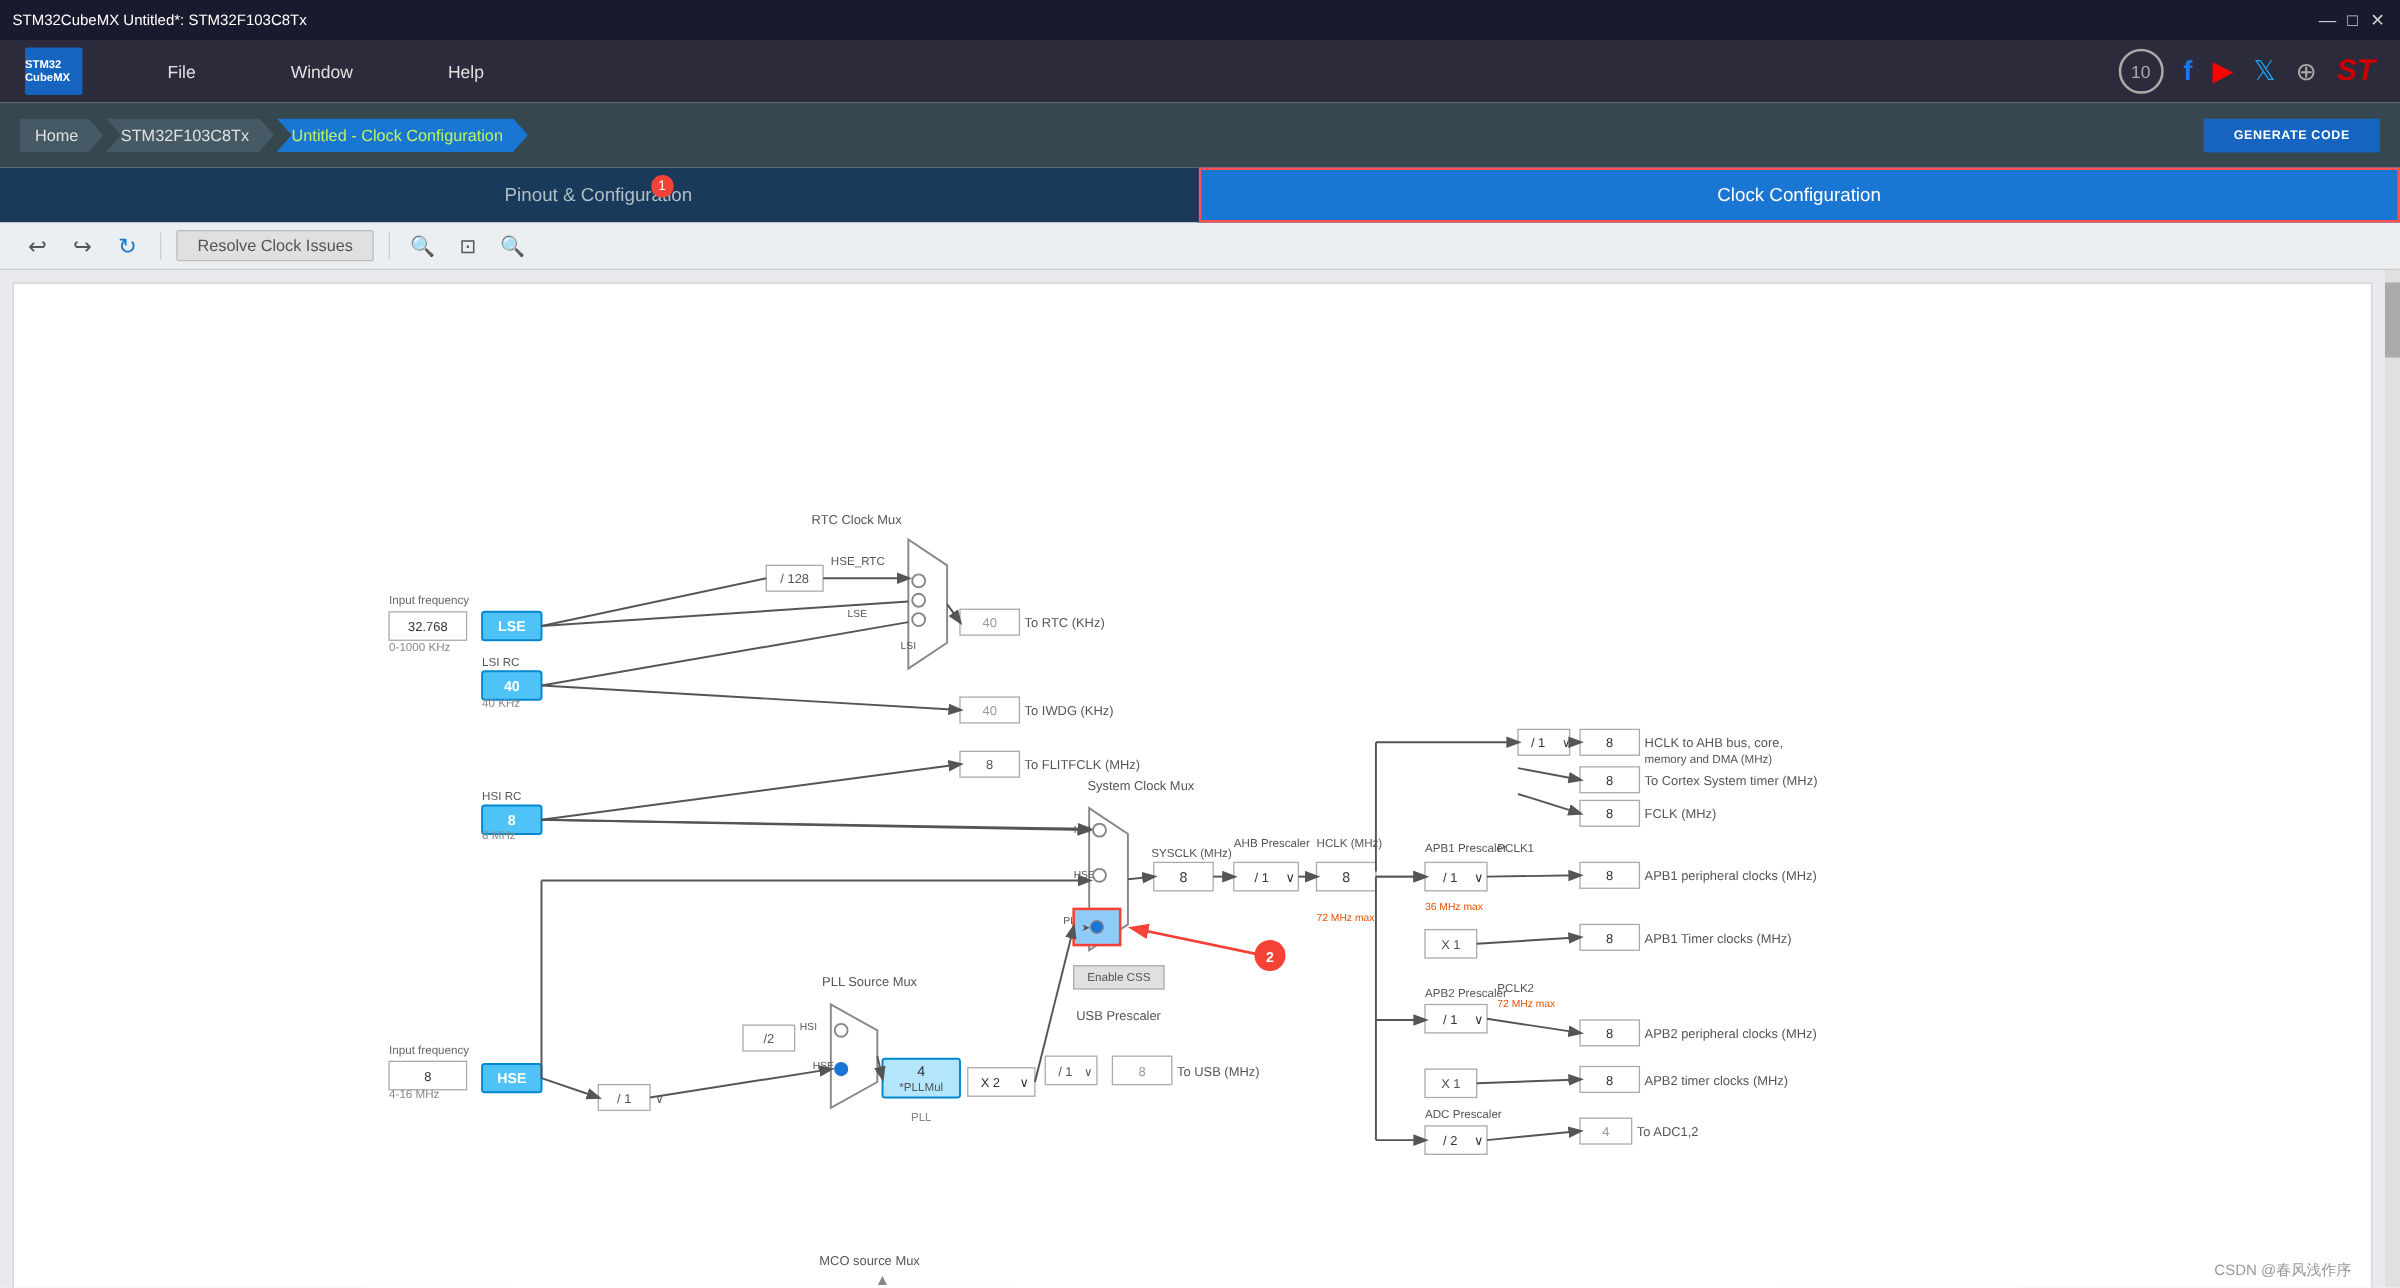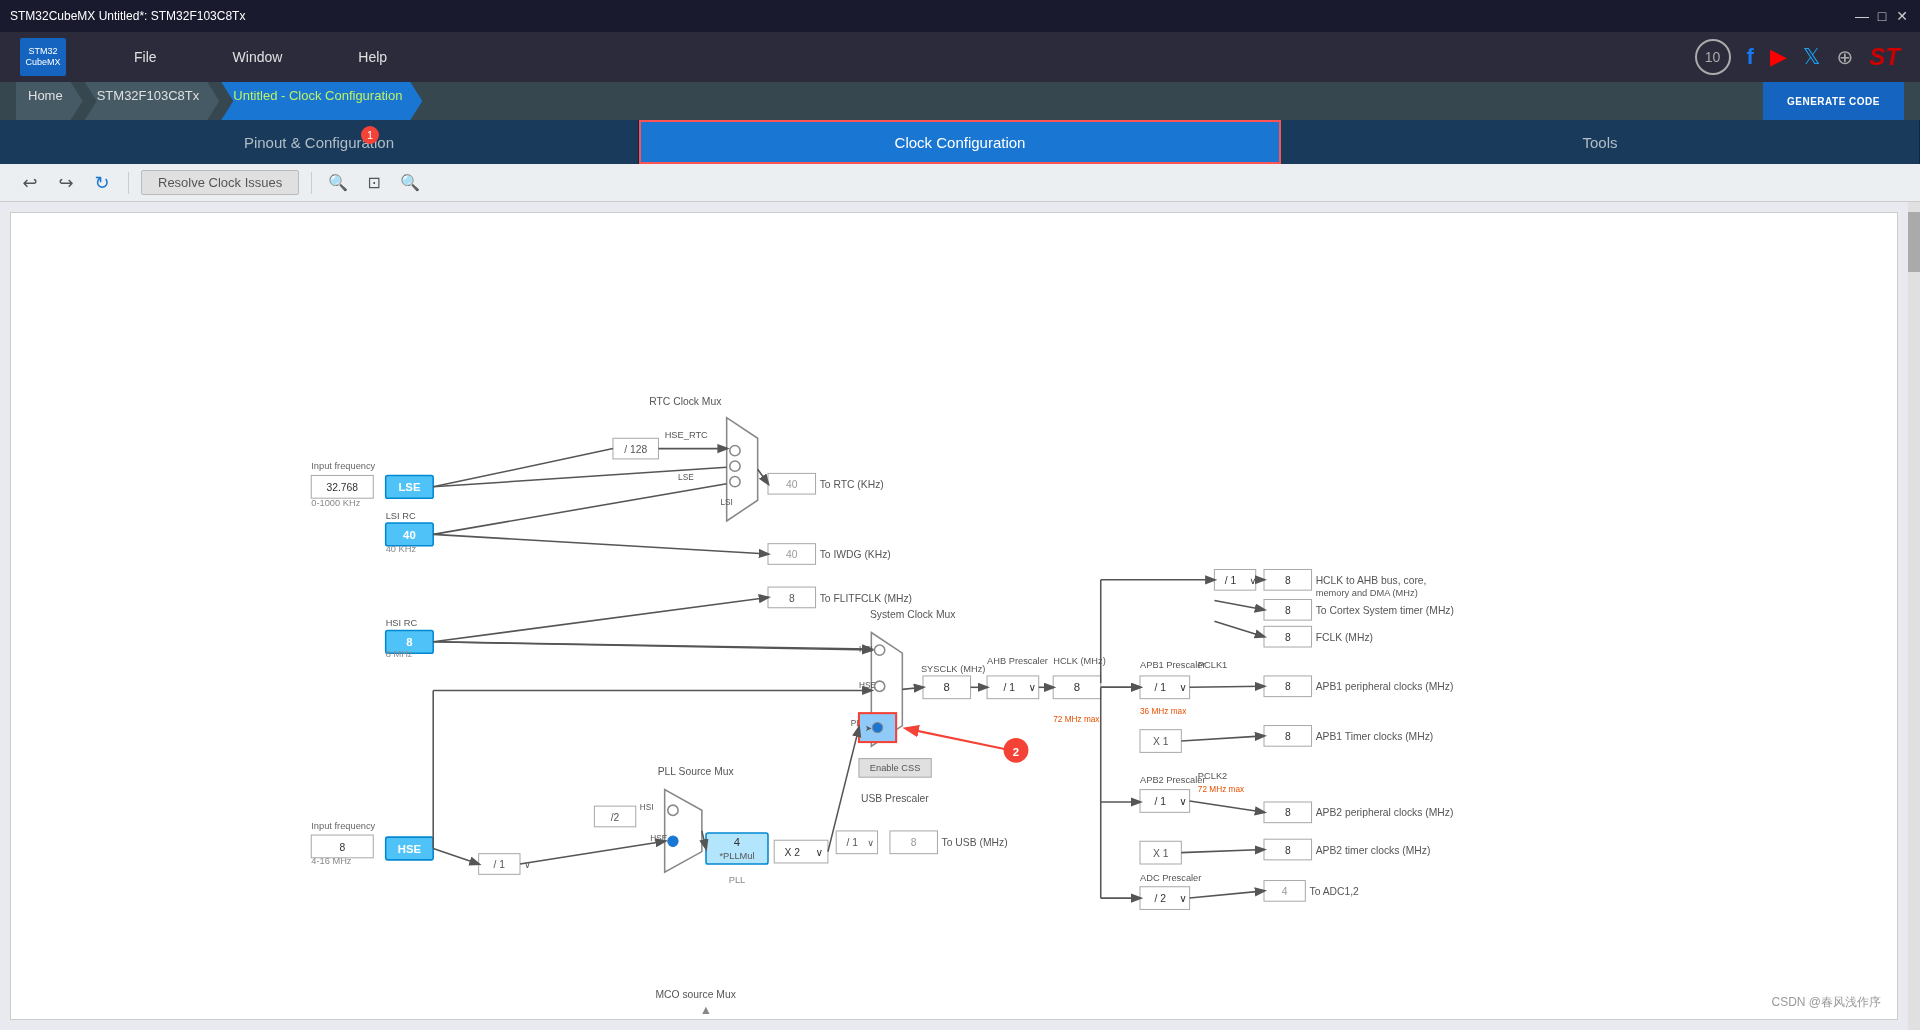--- a/index.html
+++ b/index.html
@@ -32,24 +32,24 @@
       align-items: center;
       padding: 0 20px;
       gap: 60px;
     }
     #logo { display: flex; align-items: center; gap: 8px; }
     #logo-box {
       width: 46px; height: 38px;
       background: #1565C0;
       color: white;
       font-size: 9px;
-      font-weight: normal;
+      font-weight: bold;
       display: flex;
       flex-direction: column;
-      align-items: center;
+      align-items: flex-start;
       justify-content: center;
       line-height: 1.2;
       border-radius: 2px;
     }
     .menu-item {
       color: #e0e0e0;
       font-size: 14px;
       cursor: pointer;
       padding: 4px 8px;
     }
@@ -57,22 +57,23 @@
       margin-left: auto;
       display: flex;
       align-items: center;
       gap: 16px;
     }
     .social-icon { color: #aaa; font-size: 20px; cursor: pointer; }
 
     
     #breadcrumb-bar {
       background: #37474f;
-      height: 38px;
-      display: flex;
+      height: 52px;
+      display: flex;
+      align-items: center;
       padding: 0 16px;
       gap: 0;
     }
     .breadcrumb-item {
       color: #e0e0e0;
       font-size: 13px;
       padding: 6px 20px 6px 12px;
       cursor: pointer;
       position: relative;
       clip-path: polygon(0 0, calc(100% - 12px) 0, 100% 50%, calc(100% - 12px) 100%, 0 100%, 12px 50%);
@@ -258,23 +259,20 @@
   <button id="generate-code-btn">GENERATE CODE</button>
 </div>
 
 <div id="tab-bar">
   <div class="tab" style="position:relative;">
     <div class="tab-badge">1</div>
     <span>Pinout &amp; Configuration</span>
   </div>
   <div class="tab tab-active" style="border:2px solid #ff5252;">
     <span>Clock Configuration</span>
-  </div>
-  <div class="tab">
-    <span>Tools</span>
   </div>
 </div>
 
 <div id="toolbar">
   <button class="toolbar-btn" style="font-size:18px;">↩</button>
   <button class="toolbar-btn" style="font-size:18px;">↪</button>
   <button class="toolbar-btn" style="font-size:18px;color:#1976d2;">↻</button>
   <div class="toolbar-divider"></div>
   <button id="resolve-btn">Resolve Clock Issues</button>
   <div class="toolbar-divider"></div>

